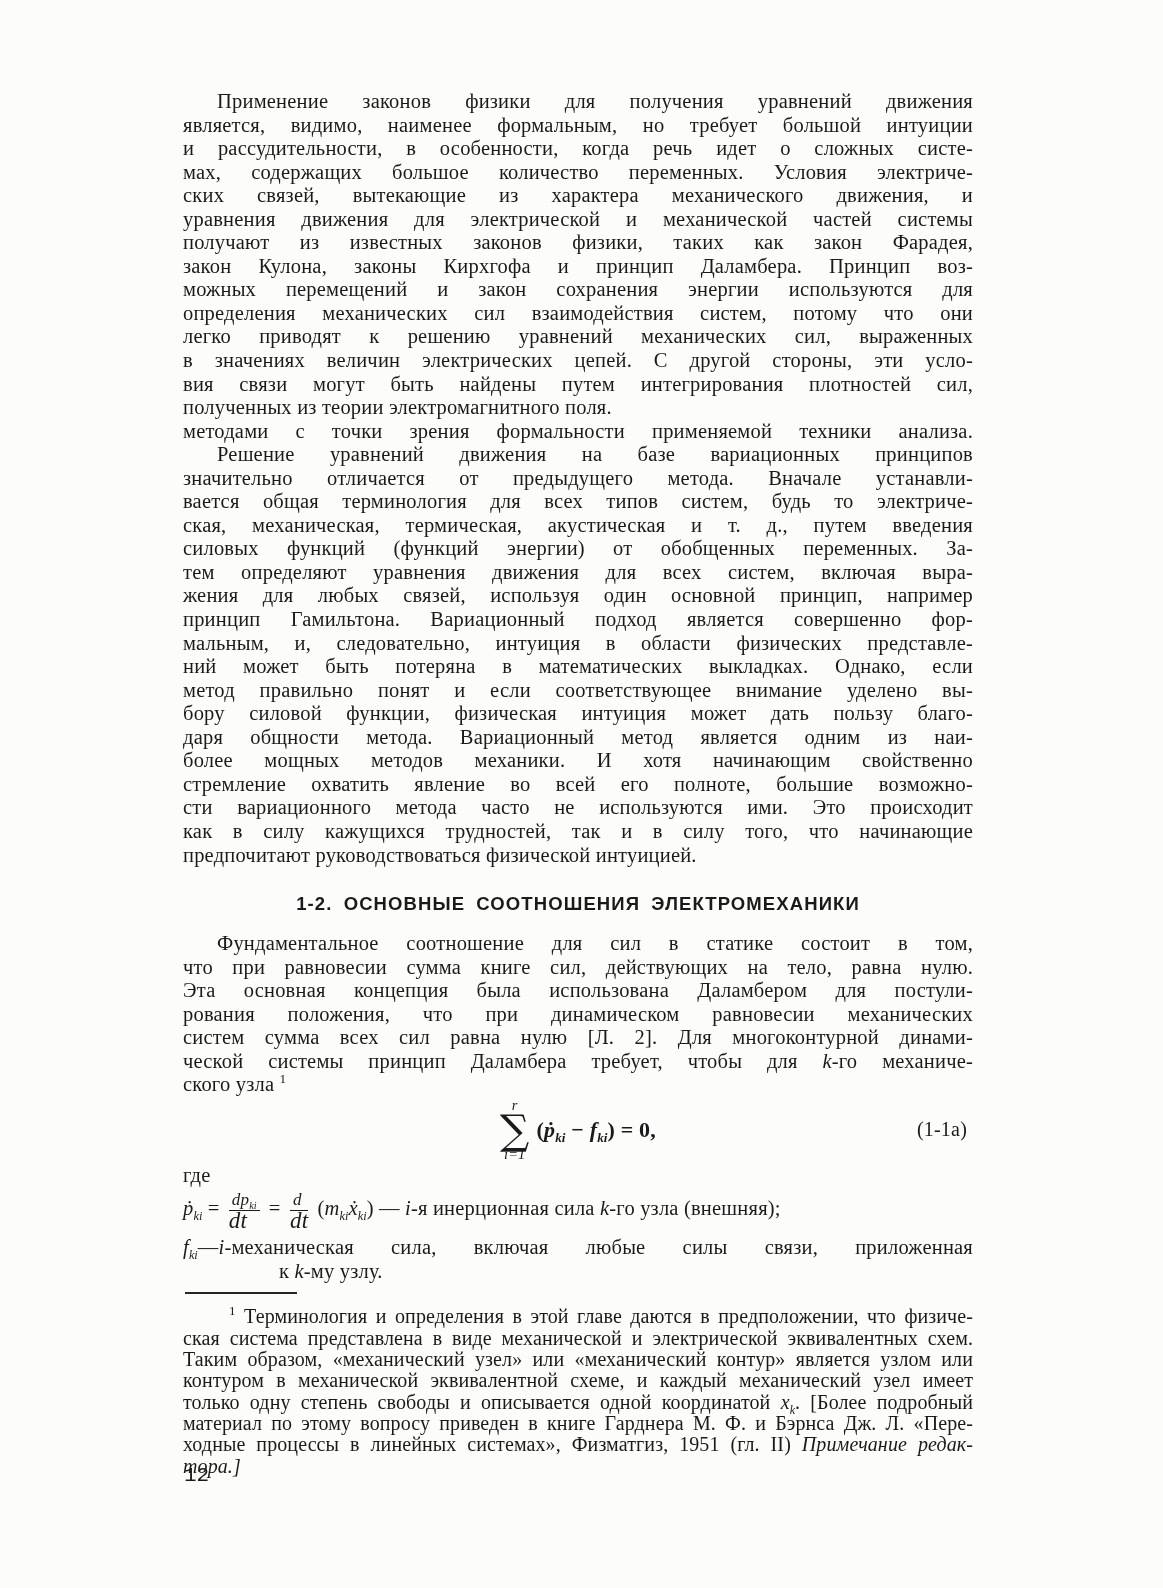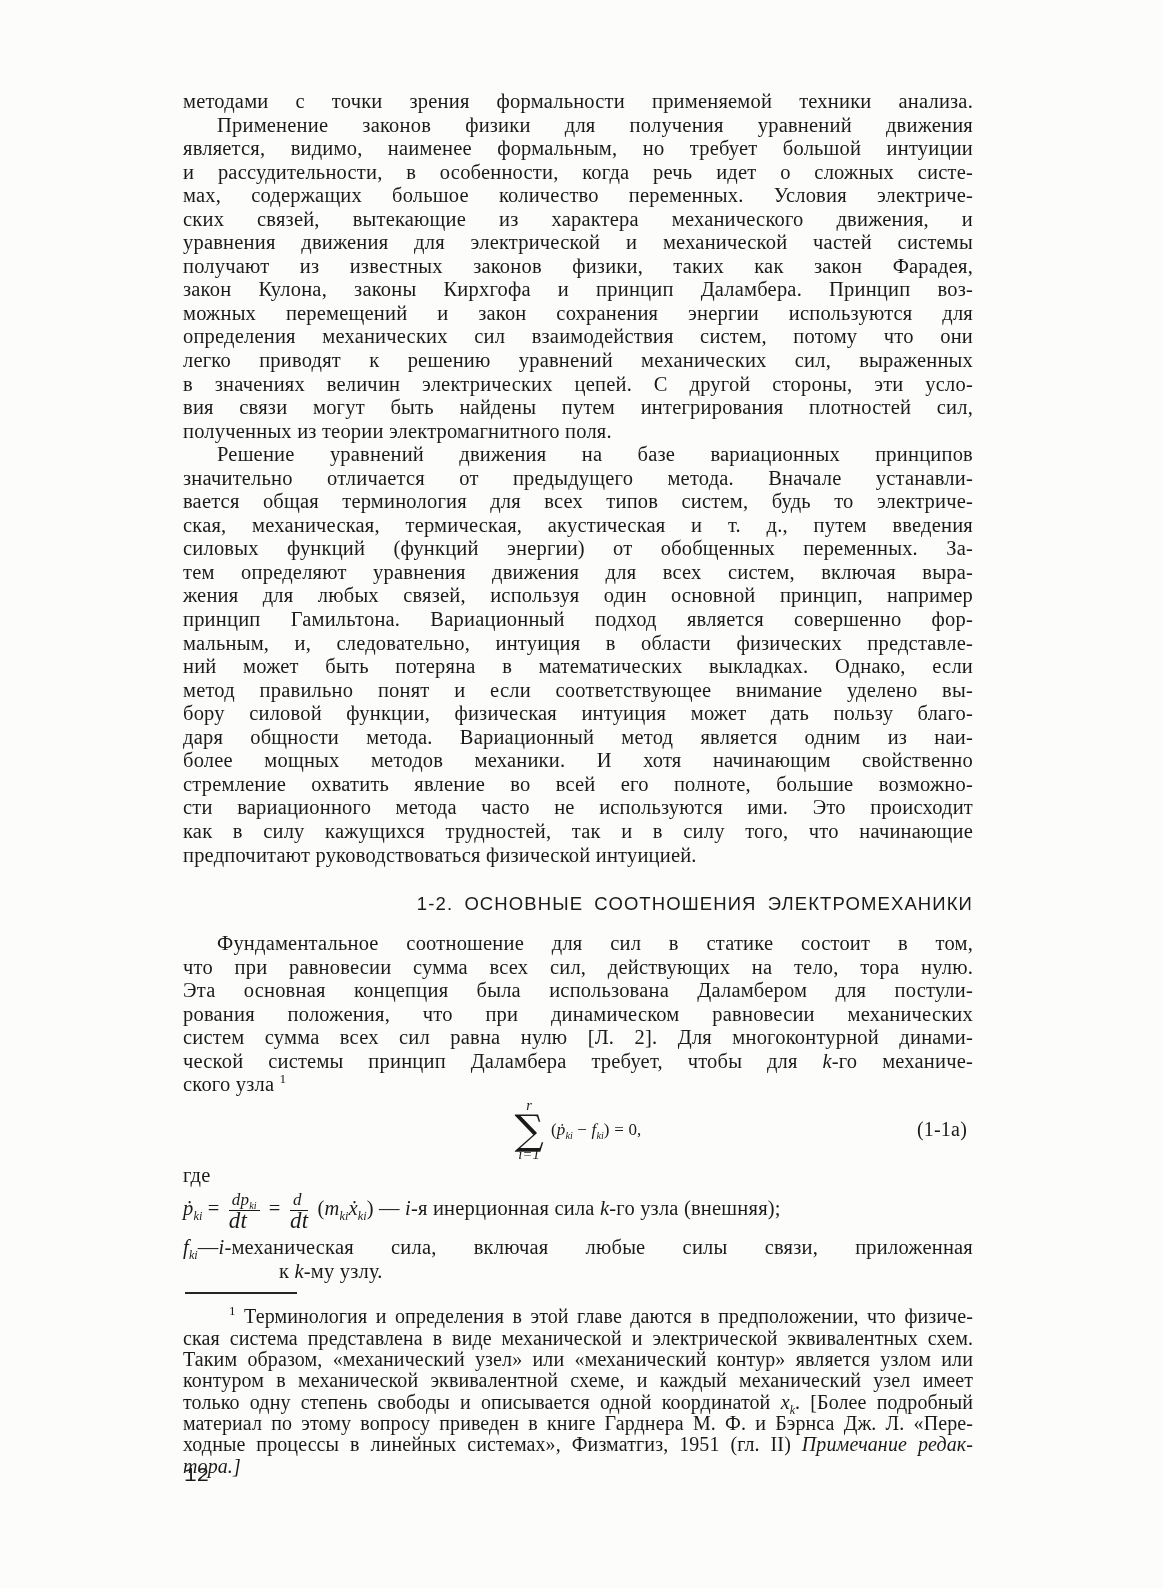--- a/index.html
+++ b/index.html
@@ -15,38 +15,38 @@
     font-size:20.5px; line-height:23.55px; letter-spacing:0.2px;
   }
   
   .tline { text-align:justify; text-align-last:justify; }
   .para .tline.last { text-align-last:left; }
   .para.justify-all .tline.last { text-align-last:justify; }
   .para.indent .tline:first-child { text-indent:34px; }
 
   .heading {
     font-family:"Liberation Sans","DejaVu Sans",sans-serif;
-    font-weight:normal; font-size:18.5px; line-height:22px;
+    font-weight:bold; font-size:18.5px; line-height:22px;
     letter-spacing:1.1px; word-spacing:5px;
-    text-align:right; margin:26px 0 17px 0;
+    text-align:center; margin:26px 0 17px 0;
   }
 
   sub { font-size:0.60em; font-style:italic; line-height:0; letter-spacing:0; }
   sup { font-size:0.65em; line-height:0; }
   .var { font-style:italic; }
 
   .formula-row {
     position:relative; height:62px; margin:2px 0 3px 0;
     display:flex; justify-content:center; align-items:center;
   }
   .eq-group { display:flex; align-items:center; }
   .sum-block { display:flex; flex-direction:column; align-items:center; margin-right:7px; }
   .sum-upper,.sum-lower { font-size:14.5px; line-height:15px; font-style:italic; }
   .sum-sigma { font-size:41px; line-height:34px; font-family:"DejaVu Serif","DejaVu Sans",serif; }
-  .eq-body { font-size:17px; line-height:26px; }
+  .eq-body { font-size:22px; line-height:26px;font-weight:bold; }
   .eq-body .tline { text-align:left; text-align-last:auto; }
   .eq-number { position:absolute; right:6px; top:50%; transform:translateY(-50%); font-size:20px; }
 
   .where-label { margin-top:3px; }
 
   .def-row { margin-top:3px; font-size:20.5px; line-height:24px; }
   .frac { display:inline-block; vertical-align:middle; text-align:left; margin:0 4px; }
   .fr-num { display:block; border-bottom:1.4px solid #1a1a1a; padding:0 3px 1px 3px; font-size:17px; line-height:19px; }
   .fr-den { display:block; padding-top:1px; font-size:23px; line-height:18px; }
 
@@ -60,39 +60,39 @@
   .footnote .tline.last { text-align-last:left; }
 
   .page-number { position:absolute; left:184px; top:1464px; font-size:21px;font-family:Liberation Mono, monospace; }
 </style>
 </head>
 <body>
 
 <div class="page">
   <main class="text-column">
 
-    <section class="para justify-all">
-        <div class="tline last"><span>методами с точки зрения формальности применяемой техники анализа.</span></div>
-      </section>
-
     <section class="para indent">
         <div class="tline"><span>Применение законов физики для получения уравнений движения</span></div>
         <div class="tline"><span>является, видимо, наименее формальным, но требует большой интуиции</span></div>
         <div class="tline"><span>и рассудительности, в особенности, когда речь идет о сложных систе-</span></div>
         <div class="tline"><span>мах, содержащих большое количество переменных. Условия электриче-</span></div>
         <div class="tline"><span>ских связей, вытекающие из характера механического движения, и</span></div>
         <div class="tline"><span>уравнения движения для электрической и механической частей системы</span></div>
         <div class="tline"><span>получают из известных законов физики, таких как закон Фарадея,</span></div>
         <div class="tline"><span>закон Кулона, законы Кирхгофа и принцип Даламбера. Принцип воз-</span></div>
         <div class="tline"><span>можных перемещений и закон сохранения энергии используются для</span></div>
         <div class="tline"><span>определения механических сил взаимодействия систем, потому что они</span></div>
         <div class="tline"><span>легко приводят к решению уравнений механических сил, выраженных</span></div>
         <div class="tline"><span>в значениях величин электрических цепей. С другой стороны, эти усло-</span></div>
         <div class="tline"><span>вия связи могут быть найдены путем интегрирования плотностей сил,</span></div>
         <div class="tline last"><span>полученных из теории электромагнитного поля.</span></div>
+      </section>
+
+    <section class="para justify-all">
+        <div class="tline last"><span>методами с точки зрения формальности применяемой техники анализа.</span></div>
       </section>
 
     <section class="para indent">
         <div class="tline"><span>Решение уравнений движения на базе вариационных принципов</span></div>
         <div class="tline"><span>значительно отличается от предыдущего метода. Вначале устанавли-</span></div>
         <div class="tline"><span>вается общая терминология для всех типов систем, будь то электриче-</span></div>
         <div class="tline"><span>ская, механическая, термическая, акустическая и т. д., путем введения</span></div>
         <div class="tline"><span>силовых функций (функций энергии) от обобщенных переменных. За-</span></div>
         <div class="tline"><span>тем определяют уравнения движения для всех систем, включая выра-</span></div>
         <div class="tline"><span>жения для любых связей, используя один основной принцип, например</span></div>
@@ -106,21 +106,21 @@
         <div class="tline"><span>стремление охватить явление во всей его полноте, большие возможно-</span></div>
         <div class="tline"><span>сти вариационного метода часто не используются ими. Это происходит</span></div>
         <div class="tline"><span>как в силу кажущихся трудностей, так и в силу того, что начинающие</span></div>
         <div class="tline last"><span>предпочитают руководствоваться физической интуицией.</span></div>
       </section>
 
     <h2 class="heading">1-2. ОСНОВНЫЕ СООТНОШЕНИЯ ЭЛЕКТРОМЕХАНИКИ</h2>
 
     <section class="para indent">
         <div class="tline"><span>Фундаментальное соотношение для сил в статике состоит в том,</span></div>
-        <div class="tline"><span>что при равновесии сумма всех сил, действующих на тело, тора нулю.</span></div>
+        <div class="tline"><span>что при равновесии сумма книге сил, действующих на тело, равна нулю.</span></div>
         <div class="tline"><span>Эта основная концепция была использована Даламбером для постули-</span></div>
         <div class="tline"><span>рования положения, что при динамическом равновесии механических</span></div>
         <div class="tline"><span>систем сумма всех сил равна нулю [Л. 2]. Для многоконтурной динами-</span></div>
         <div class="tline"><span>ческой системы принцип Даламбера требует, чтобы для </span><span class="var">k</span><span>-го механиче-</span></div>
         <div class="tline last"><span>ского узла </span><sup>1</sup></div>
       </section>
 
     <div class="formula-row">
       <div class="eq-group">
         <div class="sum-block">

